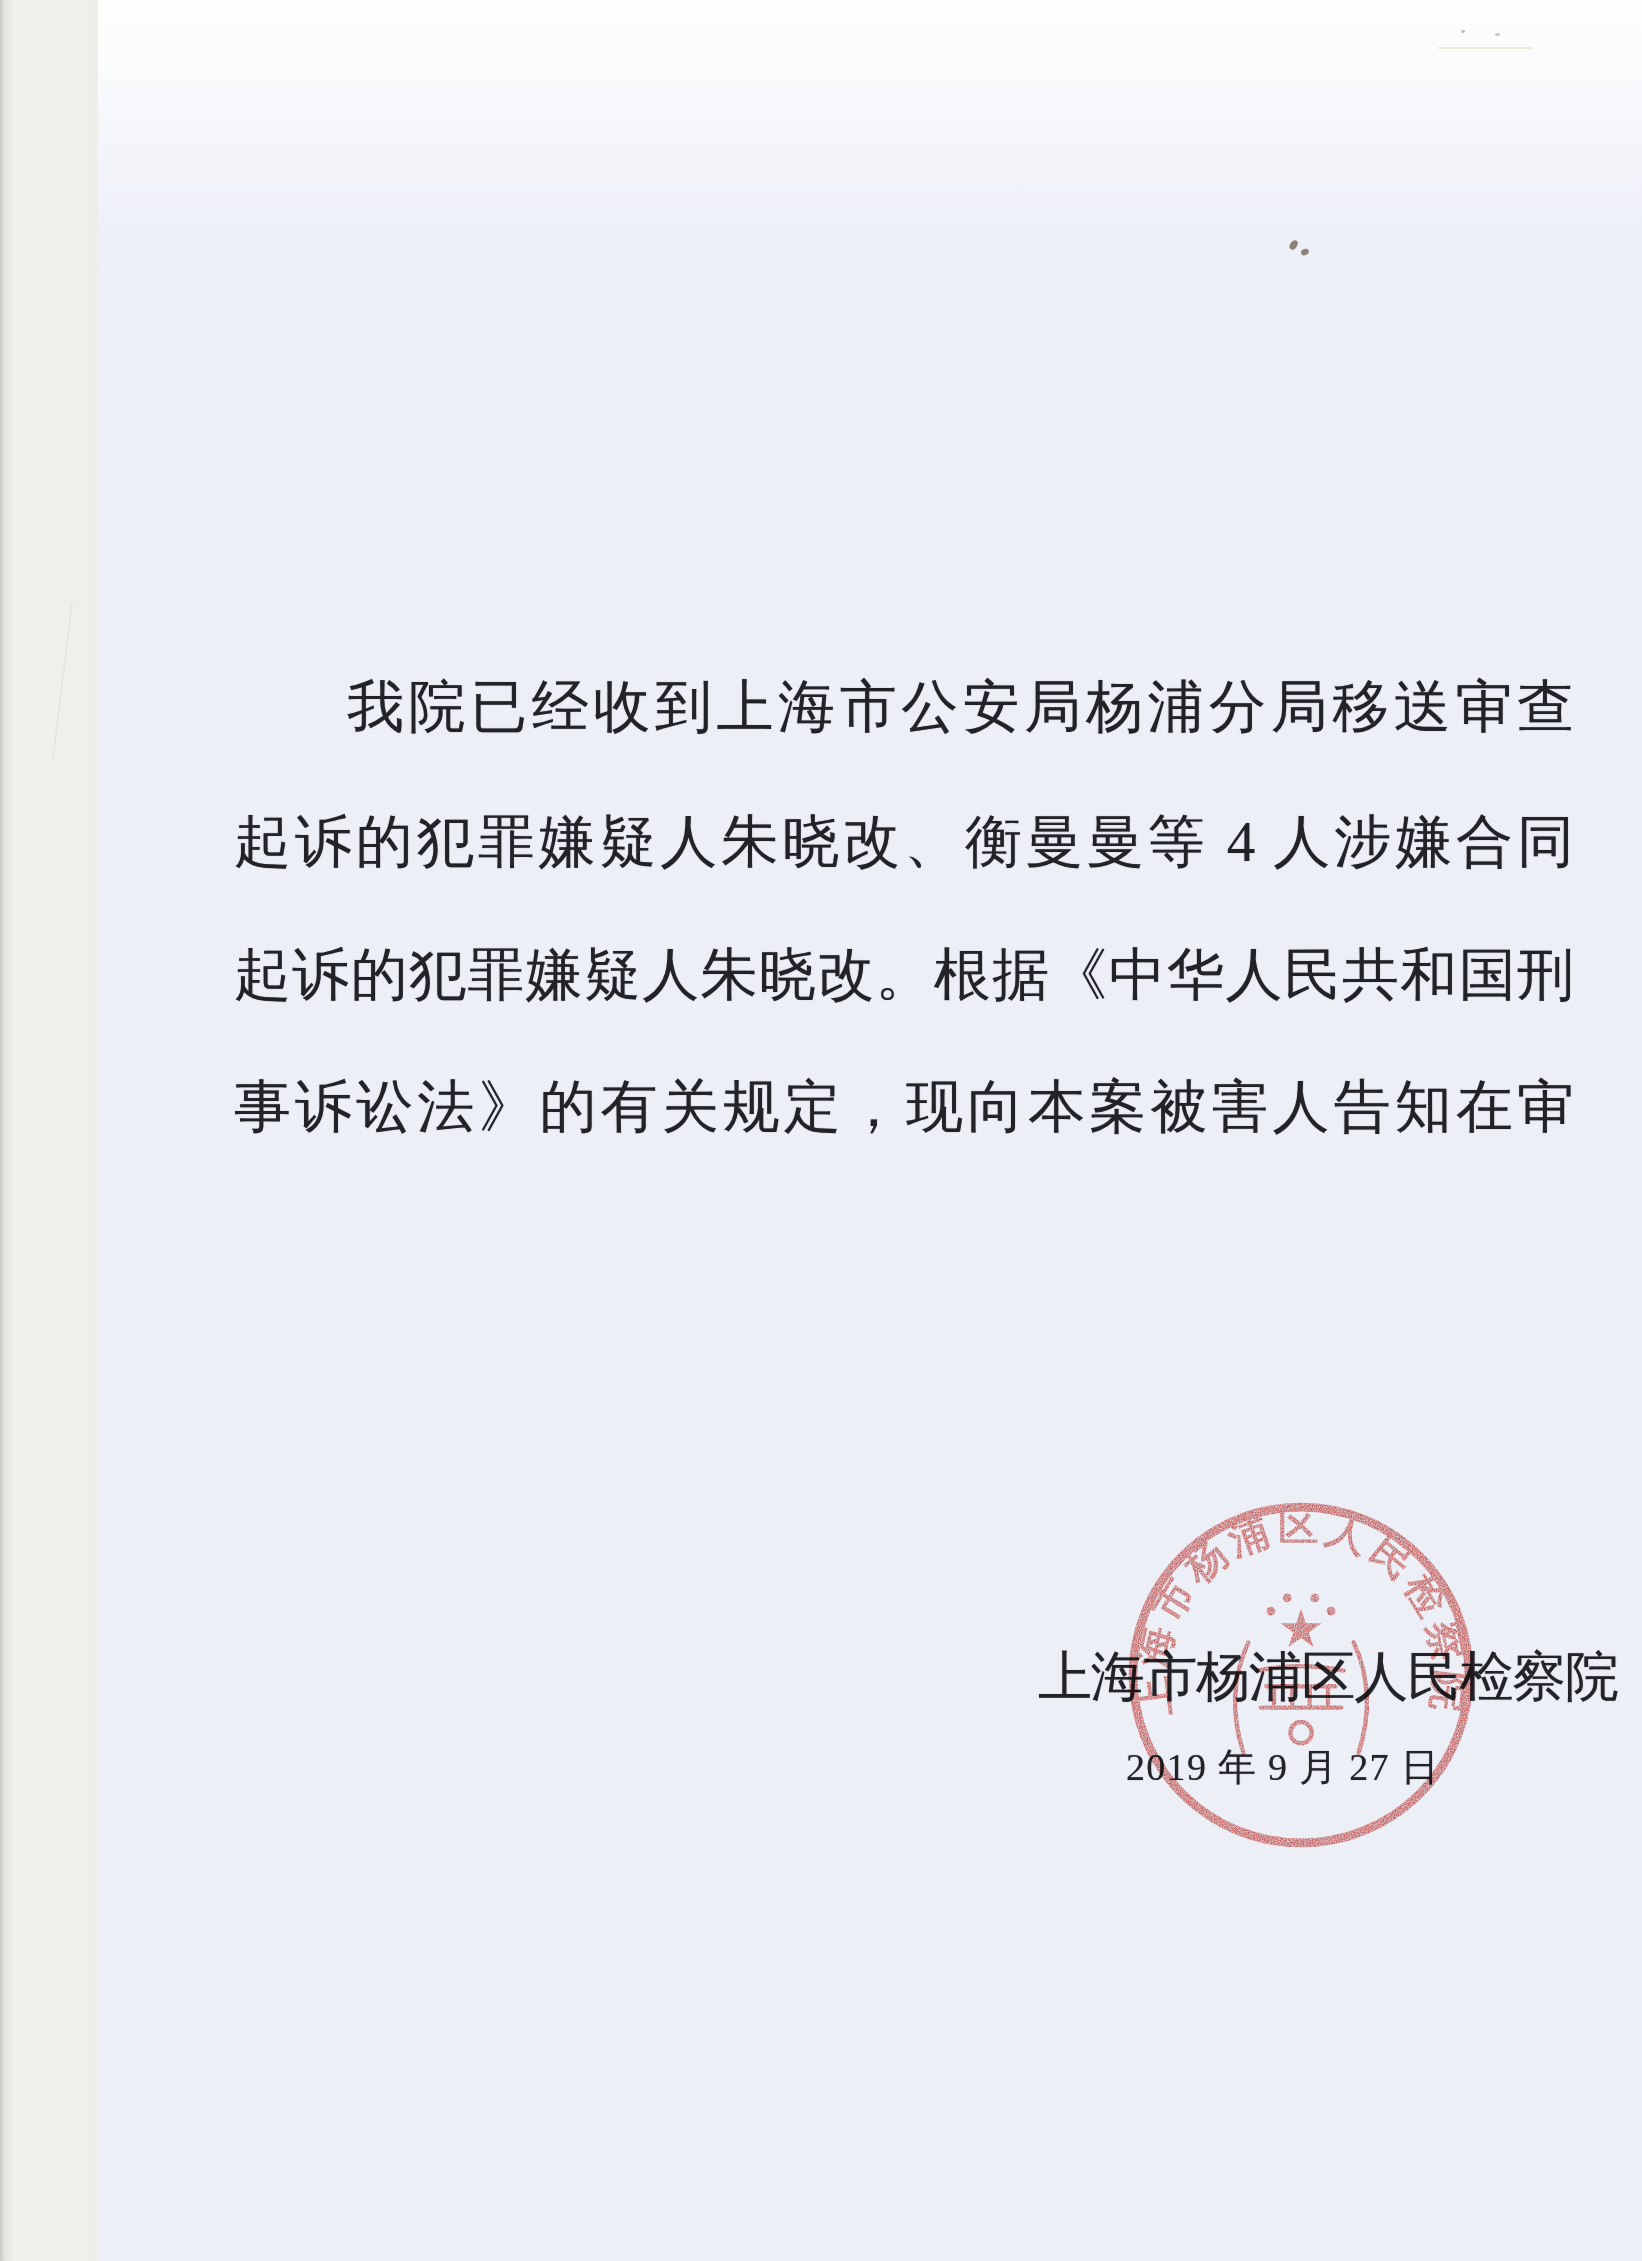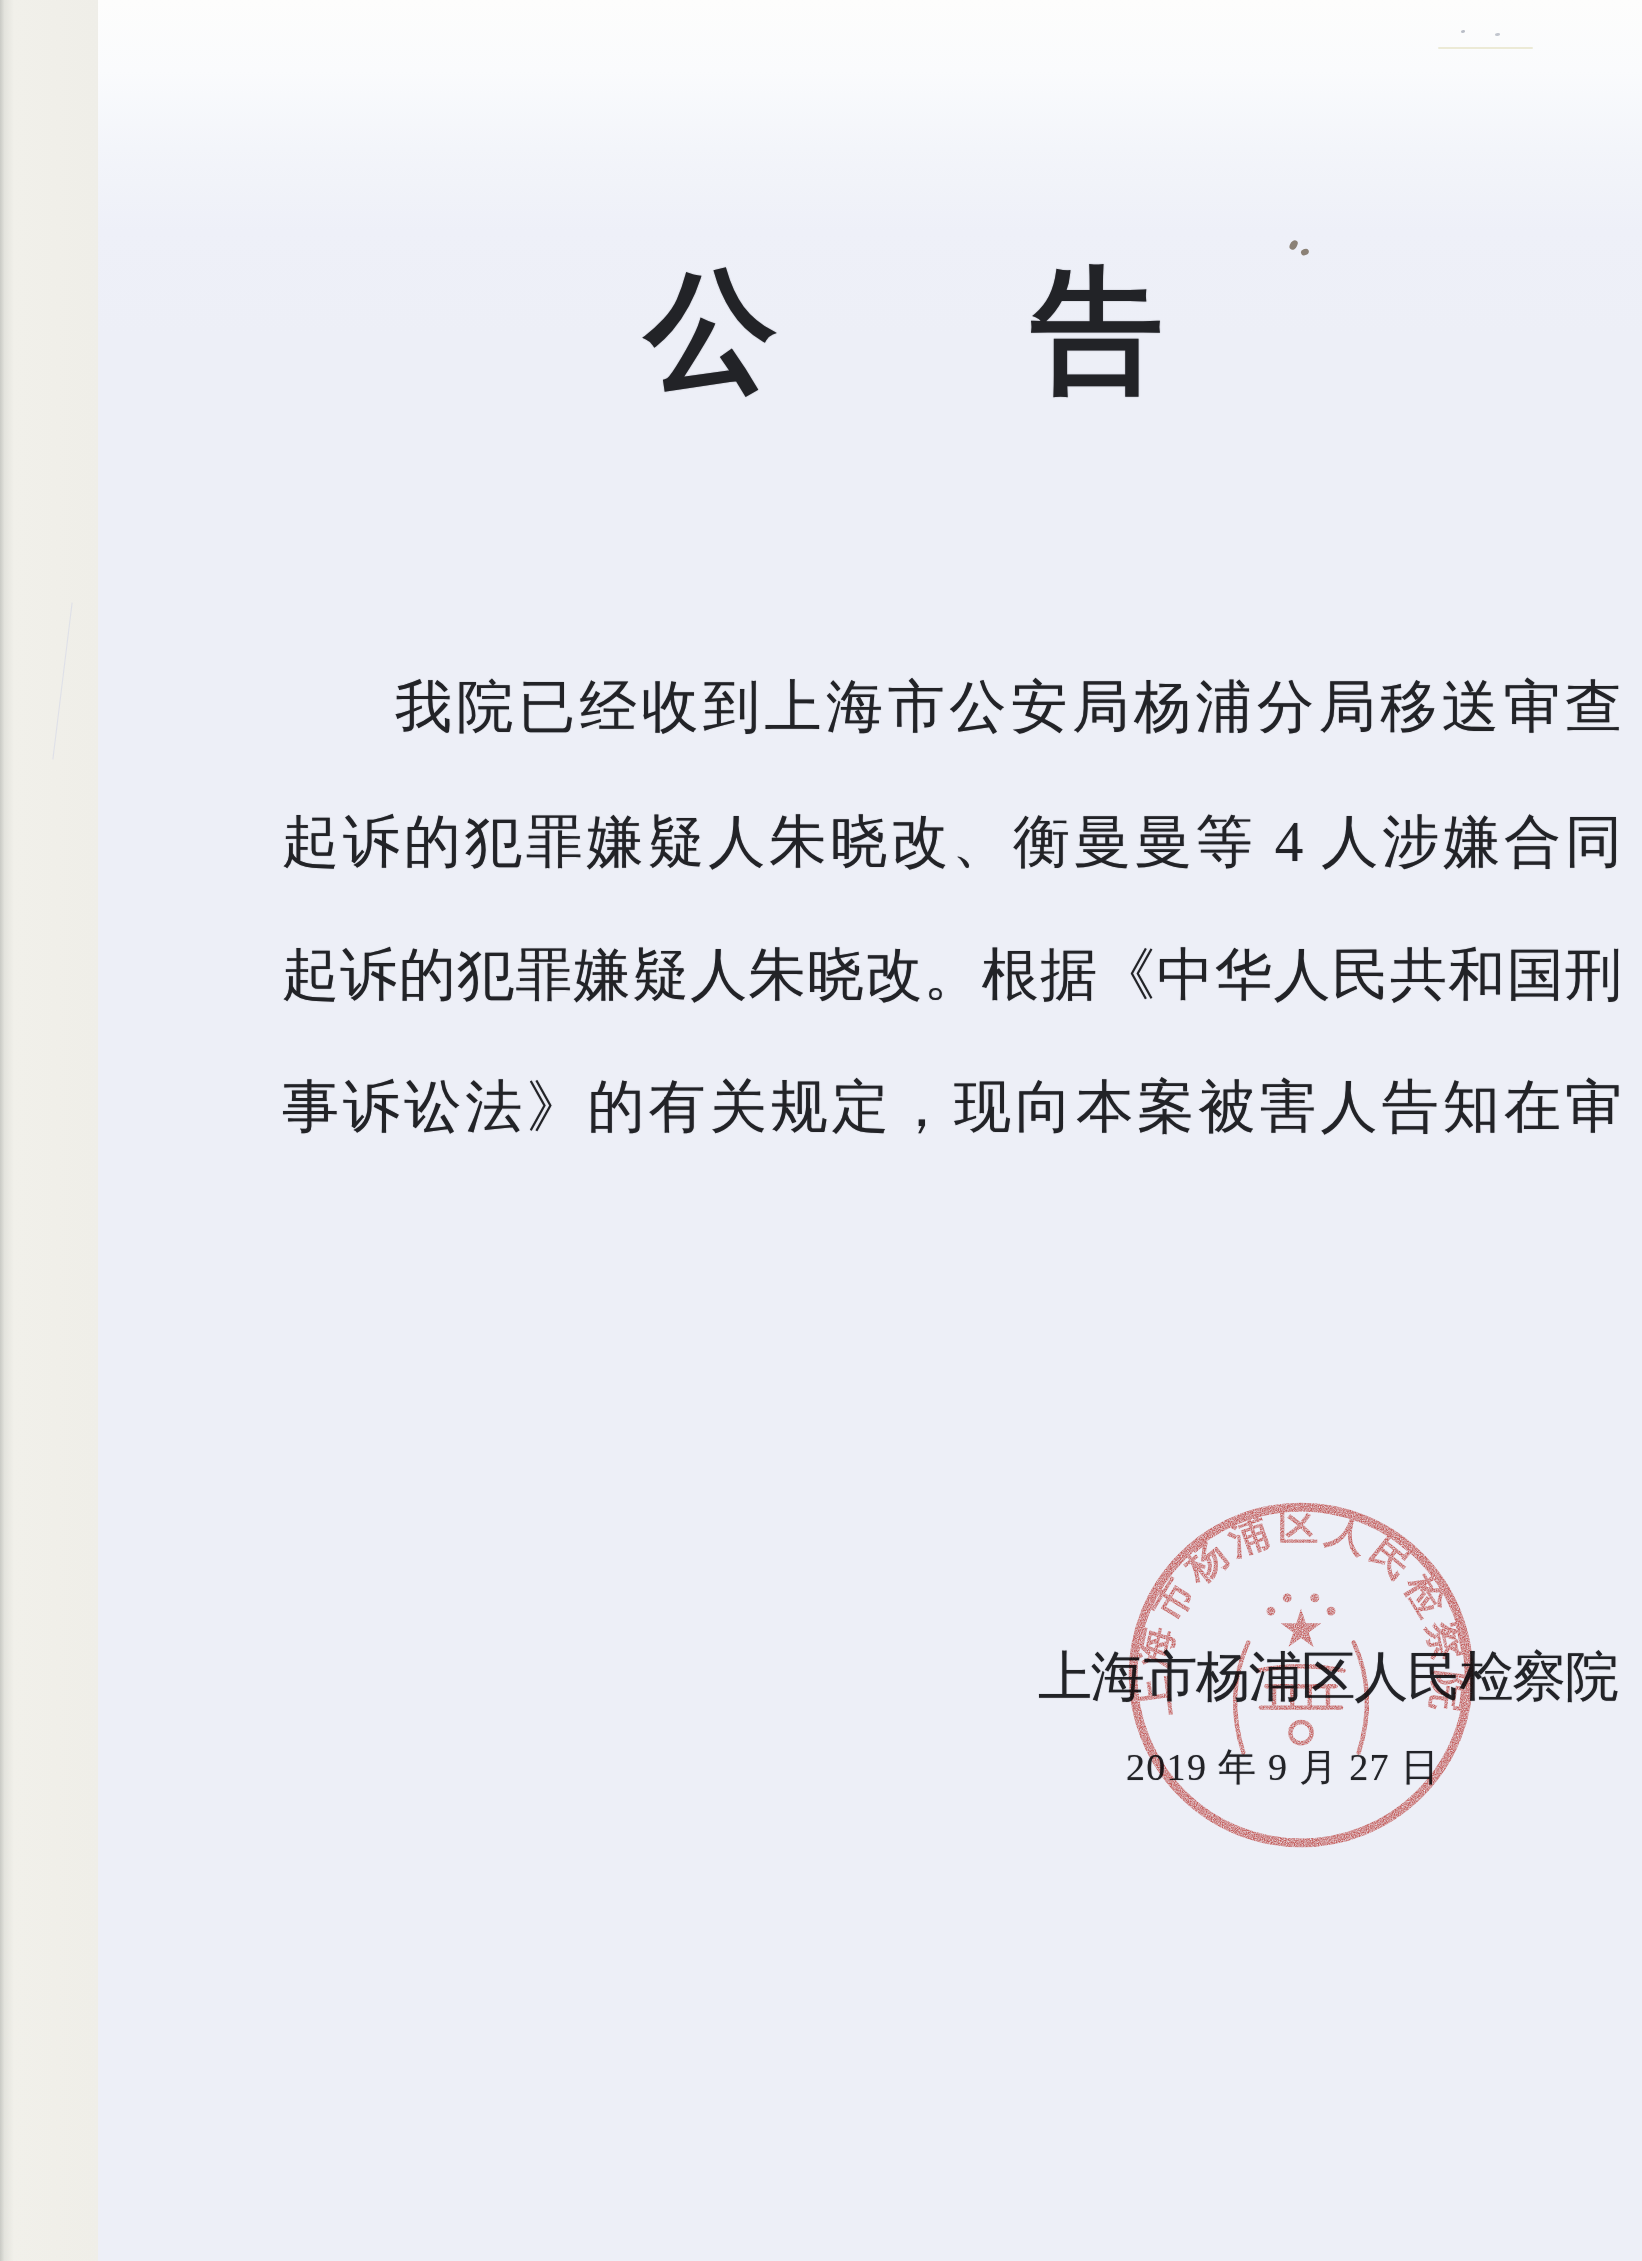--- a/index.html
+++ b/index.html
@@ -22,21 +22,21 @@
     font-size:132px;font-weight:bold;letter-spacing:61px;text-indent:61px;
     text-align:center;line-height:1.05;
     text-shadow:0 0 1.3px rgba(25,25,35,.45);
     white-space:nowrap;
   }
   .bline{
     position:absolute;left:0;width:100%;
     font-size:57px;line-height:1.2;white-space:nowrap;
     text-shadow:0 0 1px rgba(25,25,35,.5);
   }
-  .bline.just{white-space:normal;text-align:justify;text-align-last:justify;text-justify:inter-character;margin-left:48px;}
+  .bline.just{white-space:normal;text-align:justify;text-align-last:justify;text-justify:inter-character;}
   .bline.ind{padding-left:113px;width:1227px;}
   .l0{top:530px}.l1{top:673px}.l2{top:808px}.l3{top:941px}
   .l4{top:1073px}.l5{top:1206px}.l6{top:1341px}
   .sig{
     position:absolute;left:1038px;top:1641px;font-size:54px;letter-spacing:-1.3px;
     color:var(--ink,#222327);white-space:nowrap;text-shadow:0 0 1px rgba(25,25,35,.5);
   }
   .date{
     position:absolute;left:1126px;top:1742px;font-size:38px;letter-spacing:1.3px;
     color:var(--ink,#222327);white-space:nowrap;text-shadow:0 0 1px rgba(25,25,35,.5);
@@ -63,21 +63,20 @@
   <div class="paper"></div>
 
   <div class="speck a"></div>
   <div class="speck b"></div>
   <div class="speck c"></div>
   <div class="speck d"></div>
   <div class="tint-line"></div>
   <div class="crease"></div>
 
   <div class="content">
-    <div class="title">公　告</div>
 
     <div class="bline l1 just ind">我院已经收到上海市公安局杨浦分局移送审查</div>
     <div class="bline l2 just">起诉的犯罪嫌疑人朱晓改、衡曼曼等 4 人涉嫌合同</div>
     <div class="bline l3 just">起诉的犯罪嫌疑人朱晓改。根据《中华人民共和国刑</div>
     <div class="bline l4 just">事诉讼法》的有关规定，现向本案被害人告知在审</div>
   </div>
 
   <div class="sig">上海市杨浦区人民检察院</div>
   <div class="date">2019 年 9 月 27 日</div>
 

